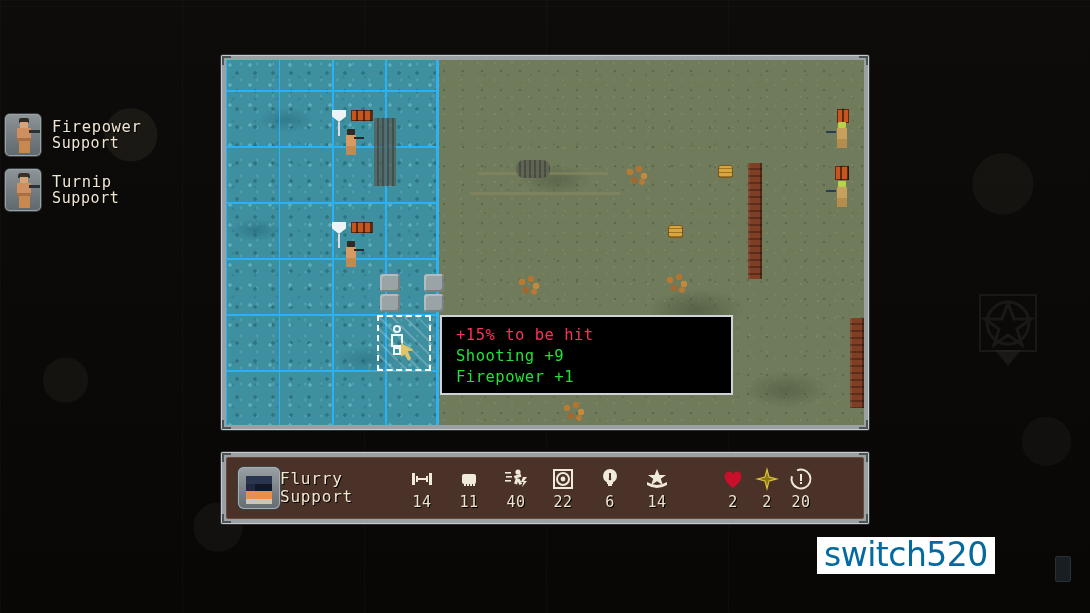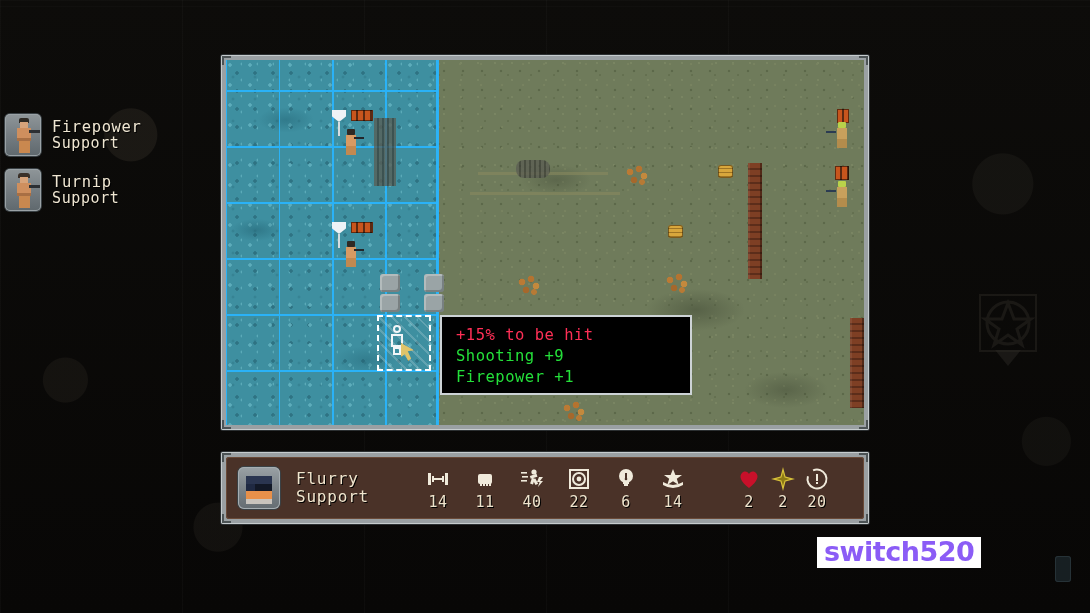--- a/index.html
+++ b/index.html
@@ -167,21 +167,21 @@
   }
   #ghost-figure{position:absolute;left:10px;top:8px;width:16px;height:30px;}
   #ghost-figure .g{position:absolute;box-shadow:inset 0 0 0 2px #f2f6f8;}
   #cursor{position:absolute;left:22px;top:26px;width:13px;height:18px;
     background:#e0c46a;
     clip-path:polygon(0 0,0 78%,30% 62%,55% 100%,78% 86%,52% 46%,100% 40%);
     box-shadow:0 0 0 1px #1a1a18;}
 
   
   #tooltip{
-    position:absolute;left:214px;top:255px;width:252px;height:80px;
+    position:absolute;left:214px;top:255px;width:293px;height:80px;
     background:#000;border:2px solid #cdd3d6;box-sizing:border-box;
     padding:8px 0 0 14px;z-index:30;
   }
   #tooltip div{font-size:15.5px;letter-spacing:.5px;line-height:21px;white-space:nowrap;}
   .t-red{color:#ff2f56;}
   .t-green{color:#24e03a;}
 
   
   #bottom-frame{
     position:absolute;left:221px;top:452px;width:648px;height:72px;
@@ -192,38 +192,38 @@
     position:absolute;left:5px;top:5px;width:638px;height:62px;
     background:#4a3228;border-radius:3px;
     box-shadow:inset 0 0 0 1px #6a4a38;
     display:flex;align-items:center;
   }
   #sel-portrait{
     width:42px;height:42px;margin-left:12px;flex:0 0 auto;position:relative;overflow:hidden;
     background:linear-gradient(#9aa1a5,#7a8287 55%,#656d72);
     border-radius:6px;box-shadow:inset 0 0 0 1px #a6aeb2, 0 0 0 1px #3a4145;
   }
-  #sel-text{margin-left:16px;line-height:1.1;}
+  #sel-text{line-height:1.1;}
   #sel-text div{color:#f2e7cf;font-size:16px;letter-spacing:.8px;text-shadow:1px 1px 0 #000;}
   .stat-group{display:flex;align-items:flex-start;}
   .stat{width:34px;text-align:center;}
   .stat .ic{height:26px;display:flex;align-items:center;justify-content:center;}
   .stat .val{color:#efe4cd;font-size:15px;text-shadow:1px 1px 0 #000;letter-spacing:.5px;margin-top:1px;}
   #stats-main{margin-left:52px;gap:13px;}
   #stats-sec{margin-left:42px;}
   svg{display:block;}
 
   
   #watermark{
     position:absolute;left:817px;top:537px;background:#fff;
     padding:1px 7px 3px 7px;
   }
   #watermark span{
     font-family:"DejaVu Sans","Liberation Sans",sans-serif;
-    font-weight:bold;font-size:27px;color:#8b5cf6;letter-spacing:-.5px;line-height:1;
+    font-weight:normal;font-size:33px;color:#0369a1;letter-spacing:-.5px;line-height:1;
   }
   
   #emblem{position:absolute;left:978px;top:293px;width:60px;height:60px;opacity:.14;}
   #emblem-tail{position:absolute;left:995px;top:350px;width:26px;height:16px;
     background:#2a2824;clip-path:polygon(0 0,100% 0,50% 100%);opacity:.5;}
   #side-chip{position:absolute;left:1055px;top:556px;width:16px;height:26px;
     background:#1a2428;border-radius:3px;box-shadow:inset 0 0 0 1px #2c3a40;opacity:.85;}
 </style>
 </head>
 <body>

